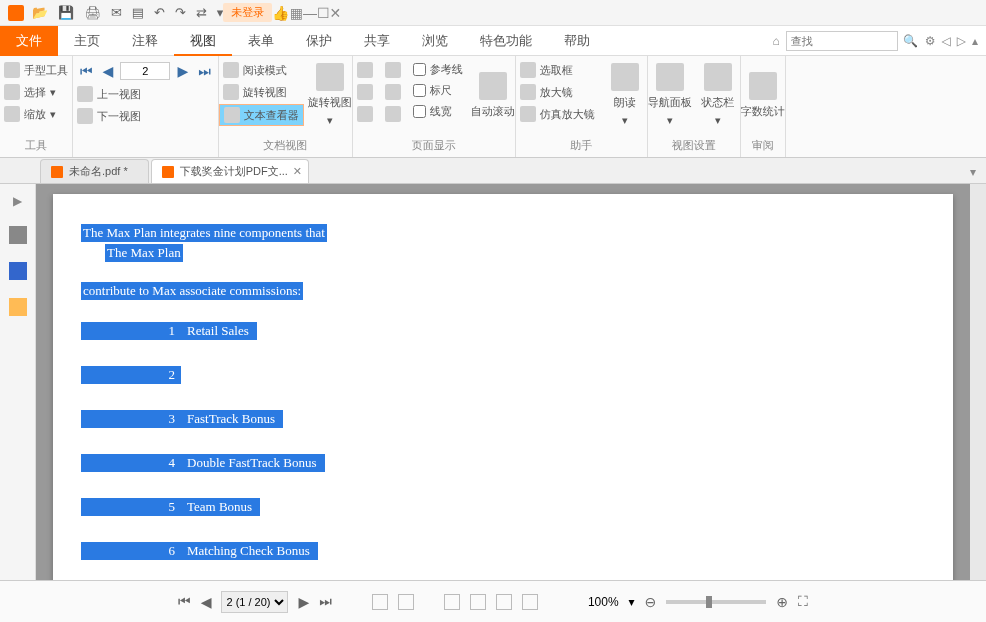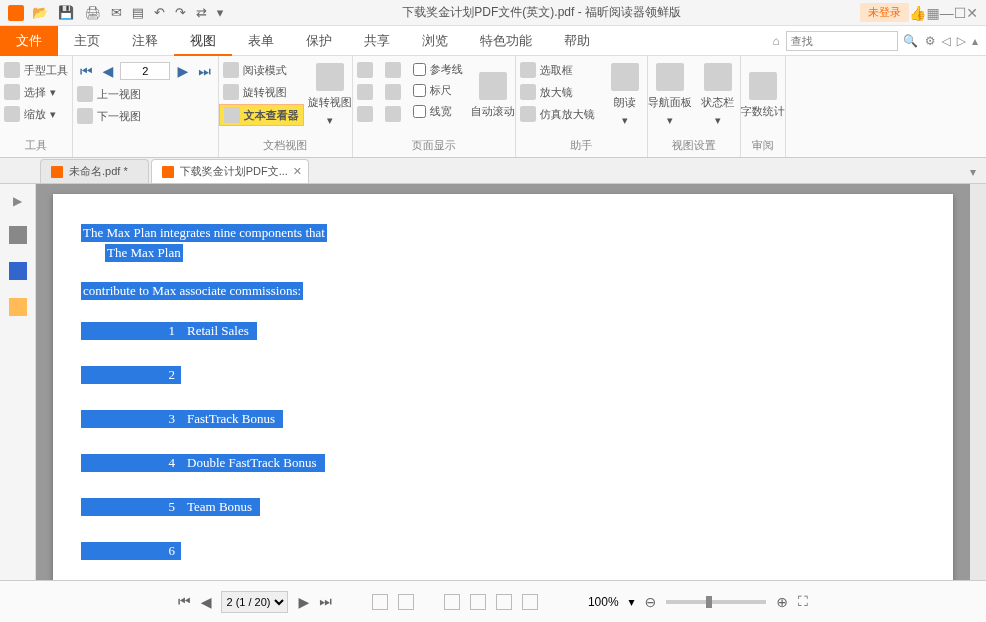--- a/index.html
+++ b/index.html
@@ -23,21 +23,21 @@
 .menubar .search .icon { color: #888; cursor: pointer; }
 
 .ribbon { height: 102px; background: #fafafa; display: flex; border-bottom: 1px solid #ccc; }
 .rgroup { border-right: 1px solid #ddd; padding: 4px 0; display: flex; flex-direction: column; }
 .rgroup .content { flex: 1; display: flex; gap: 4px; }
 .rgroup .label { text-align: center; color: #888; font-size: 11px; padding-top: 2px; }
 .rbtn { display: flex; align-items: center; gap: 4px; padding: 2px 4px; color: #555; font-size: 11px; cursor: pointer; white-space: nowrap; }
 .rbtn .ico { width: 16px; height: 16px; background: #d0d0d0; border-radius: 2px; display: inline-block; }
 .rbtn.big { flex-direction: column; width: 44px; height: 70px; justify-content: center; }
 .rbtn.big .ico { width: 28px; height: 28px; }
-.rbtn.selected { background: #fde047; border: 1px solid #ffb380; font-weight: bold; }
+.rbtn.selected { background: #7dd3fc; border: 1px solid #ffb380; }
 .col { display: flex; flex-direction: column; gap: 2px; }
 .page-input { width: 50px; height: 18px; border: 1px solid #ccc; text-align: center; font-size: 11px; }
 .nav-arrow { color: #3a6ea5; font-size: 14px; cursor: pointer; padding: 0 3px; }
 
 .doctabs { height: 26px; background: #f0f0f0; display: flex; align-items: flex-end; padding-left: 40px; border-bottom: 1px solid #ccc; }
 .doctab { height: 24px; padding: 0 20px 0 10px; background: #e8e8e8; border: 1px solid #ccc; border-bottom: none; display: flex; align-items: center; gap: 6px; font-size: 11px; color: #555; cursor: pointer; border-radius: 4px 4px 0 0; margin-right: 2px; position: relative; }
 .doctab.active { background: #fff; }
 .doctab .pdf-ico { width: 12px; height: 12px; background: #ff6a00; border-radius: 1px; }
 .doctab .close { position: absolute; right: 6px; color: #888; }
 
@@ -70,21 +70,20 @@
     <span>📂</span>
     <span>💾</span>
     <span>🖨</span>
     <span>✉</span>
     <span>▤</span>
     <span>↶</span>
     <span>↷</span>
     <span>⇄</span>
     <span>▾</span>
   </div>
-  <div class="title">下载奖金计划PDF文件(英文).pdf - 福昕阅读器领鲜版</div>
   <div class="right">
     <span class="login">未登录</span>
     <span class="winbtn">👍</span>
     <span class="winbtn">▦</span>
     <span class="winbtn">—</span>
     <span class="winbtn">☐</span>
     <span class="winbtn">✕</span>
   </div>
 </div>
 
@@ -324,20 +323,21 @@
             <span class="txt">Double FastTrack Bonus</span>
           </div>
           <div style="height: 14px;"></div>
           <div class="list-row">
             <span class="num">5</span>
             <span class="txt">Team Bonus</span>
           </div>
           <div style="height: 14px;"></div>
           <div class="list-row">
             <span class="num">6</span>
+            <span class="txt">Matching Check Bonus</span>
           </div>
           <div style="height: 14px;"></div>
         </div>
     </div>
   </div>
   <div class="scrollbar"></div>
 </div>
 
 <div class="statusbar">
   <span class="nav">⏮</span>

